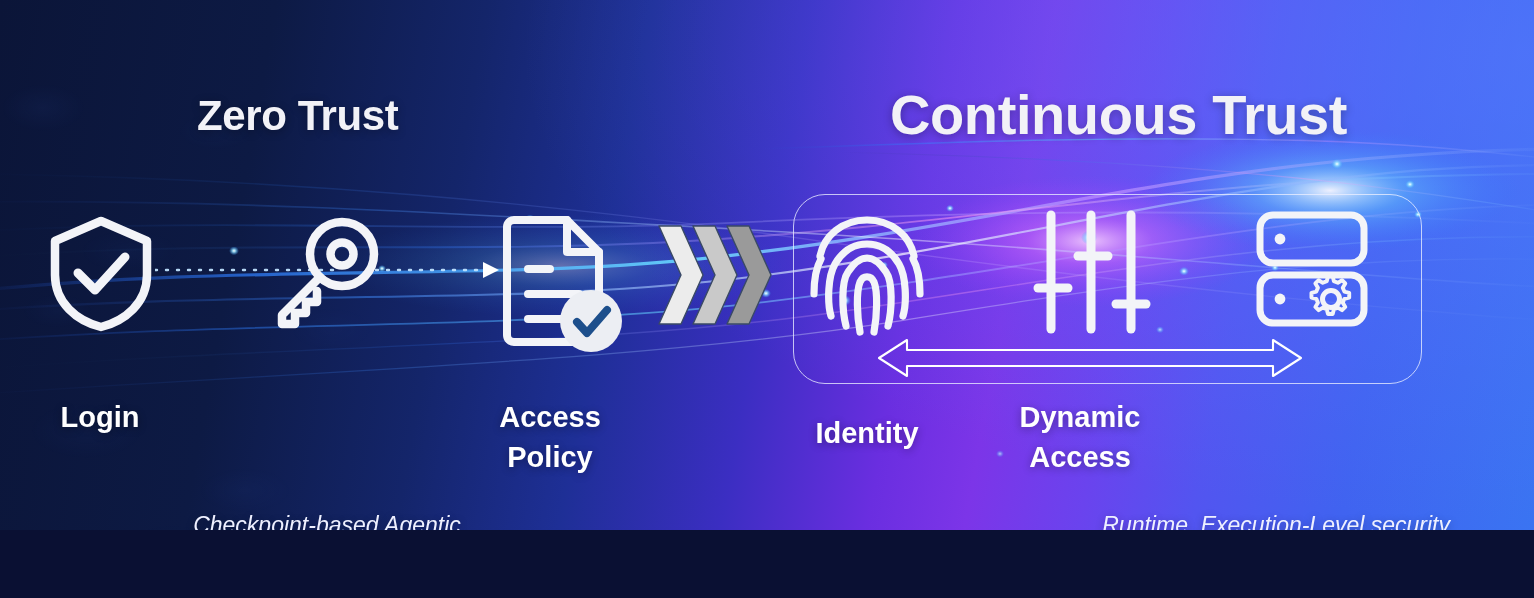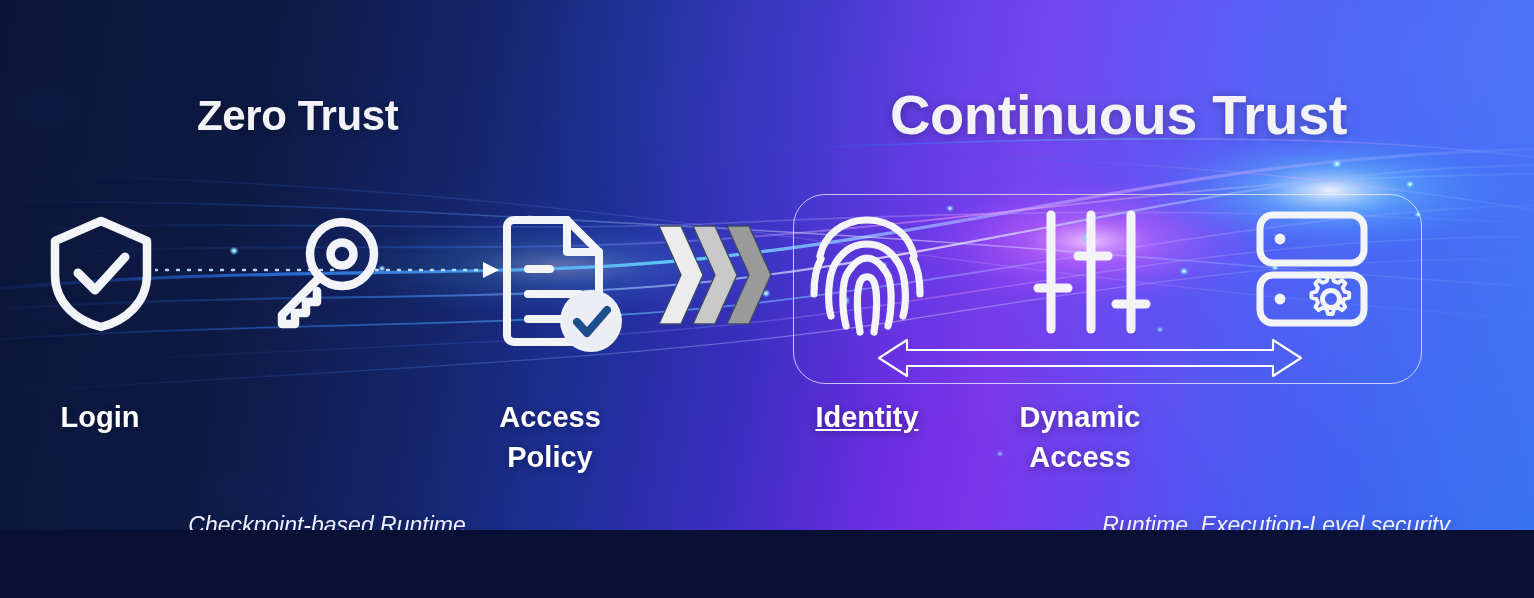--- a/index.html
+++ b/index.html
@@ -312,23 +312,23 @@
       <path d="M34,22 L62,4 L62,14 L428,14 L428,4 L456,22 L428,40 L428,30 L62,30 L62,40 Z" fill="none" stroke="#ffffff" stroke-width="2.1" stroke-linejoin="round"></path>
     </svg>
   </div>
 
   <div class="node-label" style="left:20px;  top:398px; width:160px;">Login</div>
 
 
   <div class="node-label" style="left:470px; top:398px; width:160px;">Access
 Policy</div>
 
-  <div class="node-label" style="left:787px;  top:398px; width:160px;text-decoration:underline;">Identity</div>
+  <div class="node-label" style="left:787px;  top:414px; width:160px;">Identity</div>
 
   <div class="node-label" style="left:1000px; top:398px; width:160px;">Dynamic
 Access</div>
 
 
-  <div class="caption" id="caption-left">Checkpoint-based Runtime</div>
+  <div class="caption" id="caption-left">Checkpoint-based Agentic</div>
 
   <div class="caption" id="caption-right">Runtime, Execution-Level security</div>
 
 </div>
 
 </body></html>

